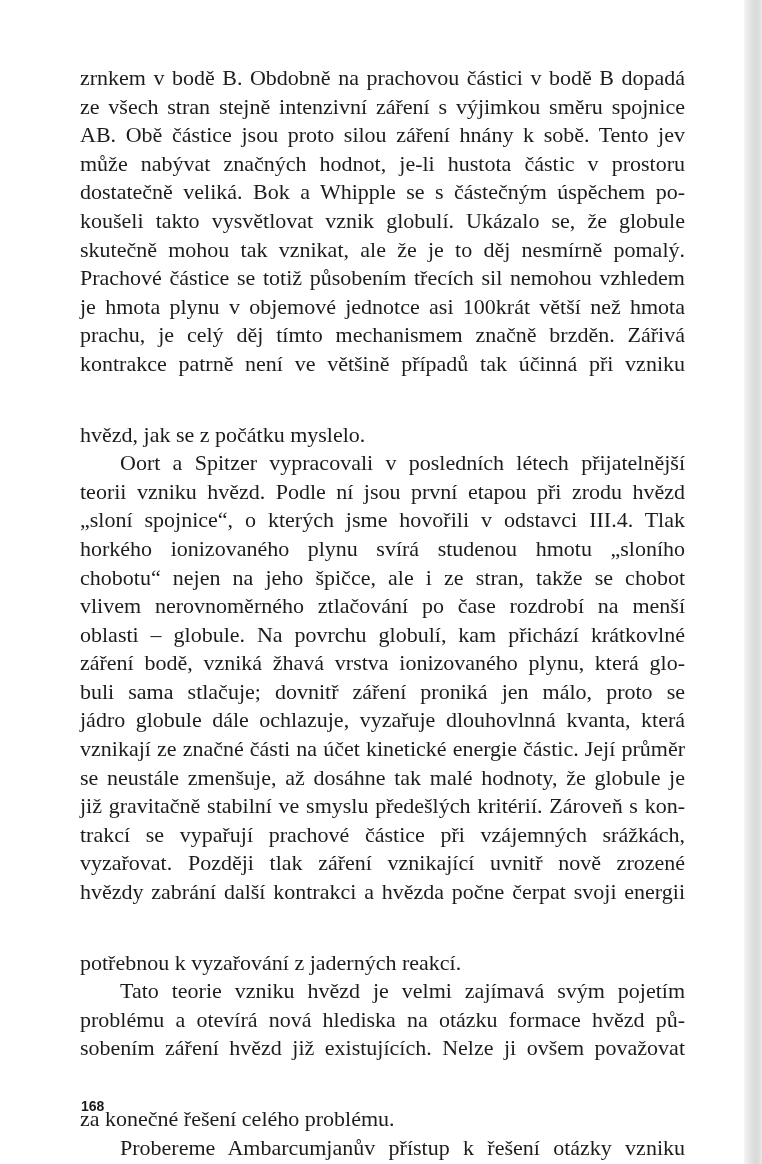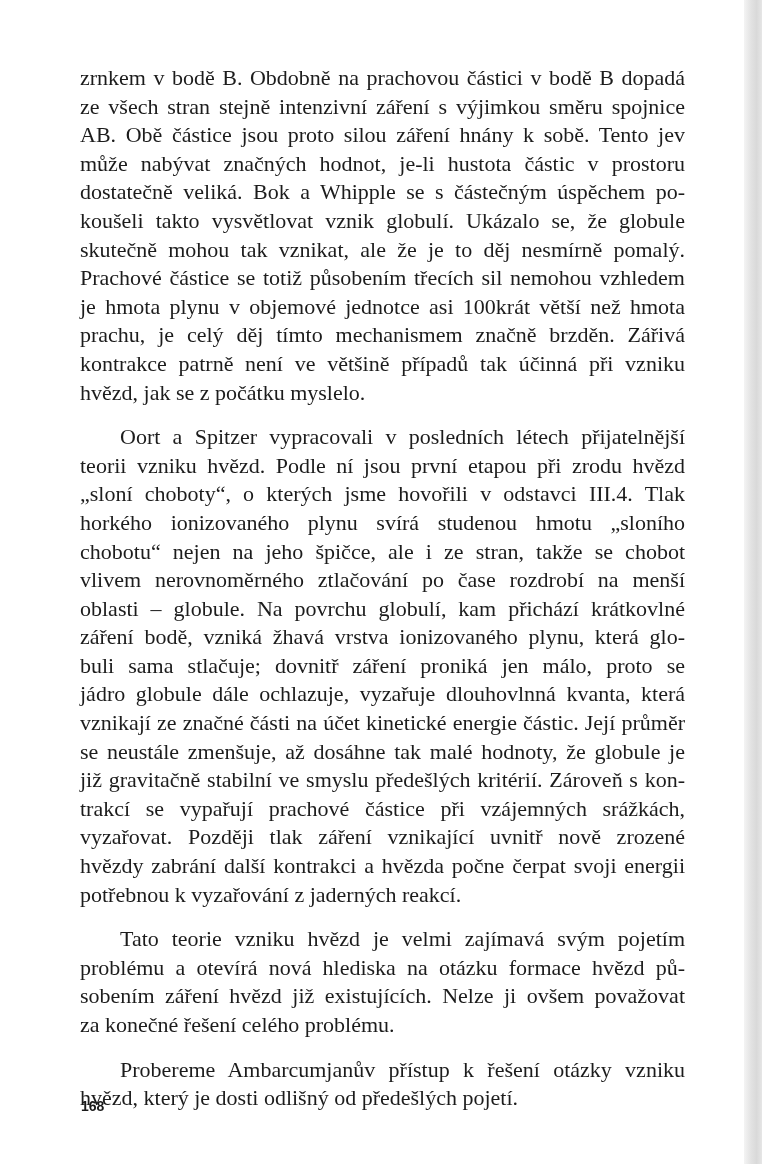--- a/index.html
+++ b/index.html
@@ -15,22 +15,22 @@
   }
   .text-block {
     position: absolute; left: 80px; top: 64px; width: 605px;
     font-size: 22px; line-height: 28.6px;
     text-align: justify;
   }
   .line {
     display: block; height: 28.6px; white-space: nowrap;
     text-align: justify; text-align-last: justify;
   }
-  .line.last { text-align-last: left; }
-  .line.indent { padding-left: 40px; margin-top: 16px; }
+  .line.last { text-align-last: left; margin-top: 42px; }
+  .line.indent { padding-left: 40px; }
   .page-number {
     position: absolute; left: 81px; top: 1098px;
     font-family: "Liberation Sans", "DejaVu Sans", sans-serif;
     font-weight: bold; font-size: 14px; color: #1a1a1a;
   }
 </style>
 </head>
 <body>
 
 <div class="page-edge"></div>
@@ -48,21 +48,21 @@
     <span class="line">Prachové částice se totiž působením třecích sil nemohou vzhledem</span>
     <span class="line">je hmota plynu v objemové jednotce asi 100krát větší než hmota</span>
     <span class="line">prachu, je celý děj tímto mechanismem značně brzděn. Zářivá</span>
     <span class="line">kontrakce patrně není ve většině případů tak účinná při vzniku</span>
     <span class="line last">hvězd, jak se z počátku myslelo.</span>
   </div>
 
   <div>
     <span class="line indent">Oort a Spitzer vypracovali v posledních létech přijatelnější</span>
     <span class="line">teorii vzniku hvězd. Podle ní jsou první etapou při zrodu hvězd</span>
-    <span class="line">„sloní choboty“, o kterých jsme hovořili v odstavci III.4. Tlak</span>
+    <span class="line">„sloní spojnice“, o kterých jsme hovořili v odstavci III.4. Tlak</span>
     <span class="line">horkého ionizovaného plynu svírá studenou hmotu „sloního</span>
     <span class="line">chobotu“ nejen na jeho špičce, ale i ze stran, takže se chobot</span>
     <span class="line">vlivem nerovnoměrného ztlačování po čase rozdrobí na menší</span>
     <span class="line">oblasti – globule. Na povrchu globulí, kam přichází krátkovlné</span>
     <span class="line">záření bodě, vzniká žhavá vrstva ionizovaného plynu, která glo-</span>
     <span class="line">buli sama stlačuje; dovnitř záření proniká jen málo, proto se</span>
     <span class="line">jádro globule dále ochlazuje, vyzařuje dlouhovlnná kvanta, která</span>
     <span class="line">vznikají ze značné části na účet kinetické energie částic. Její průměr</span>
     <span class="line">se neustále zmenšuje, až dosáhne tak malé hodnoty, že globule je</span>
     <span class="line">již gravitačně stabilní ve smyslu předešlých kritérií. Zároveň s kon-</span>

